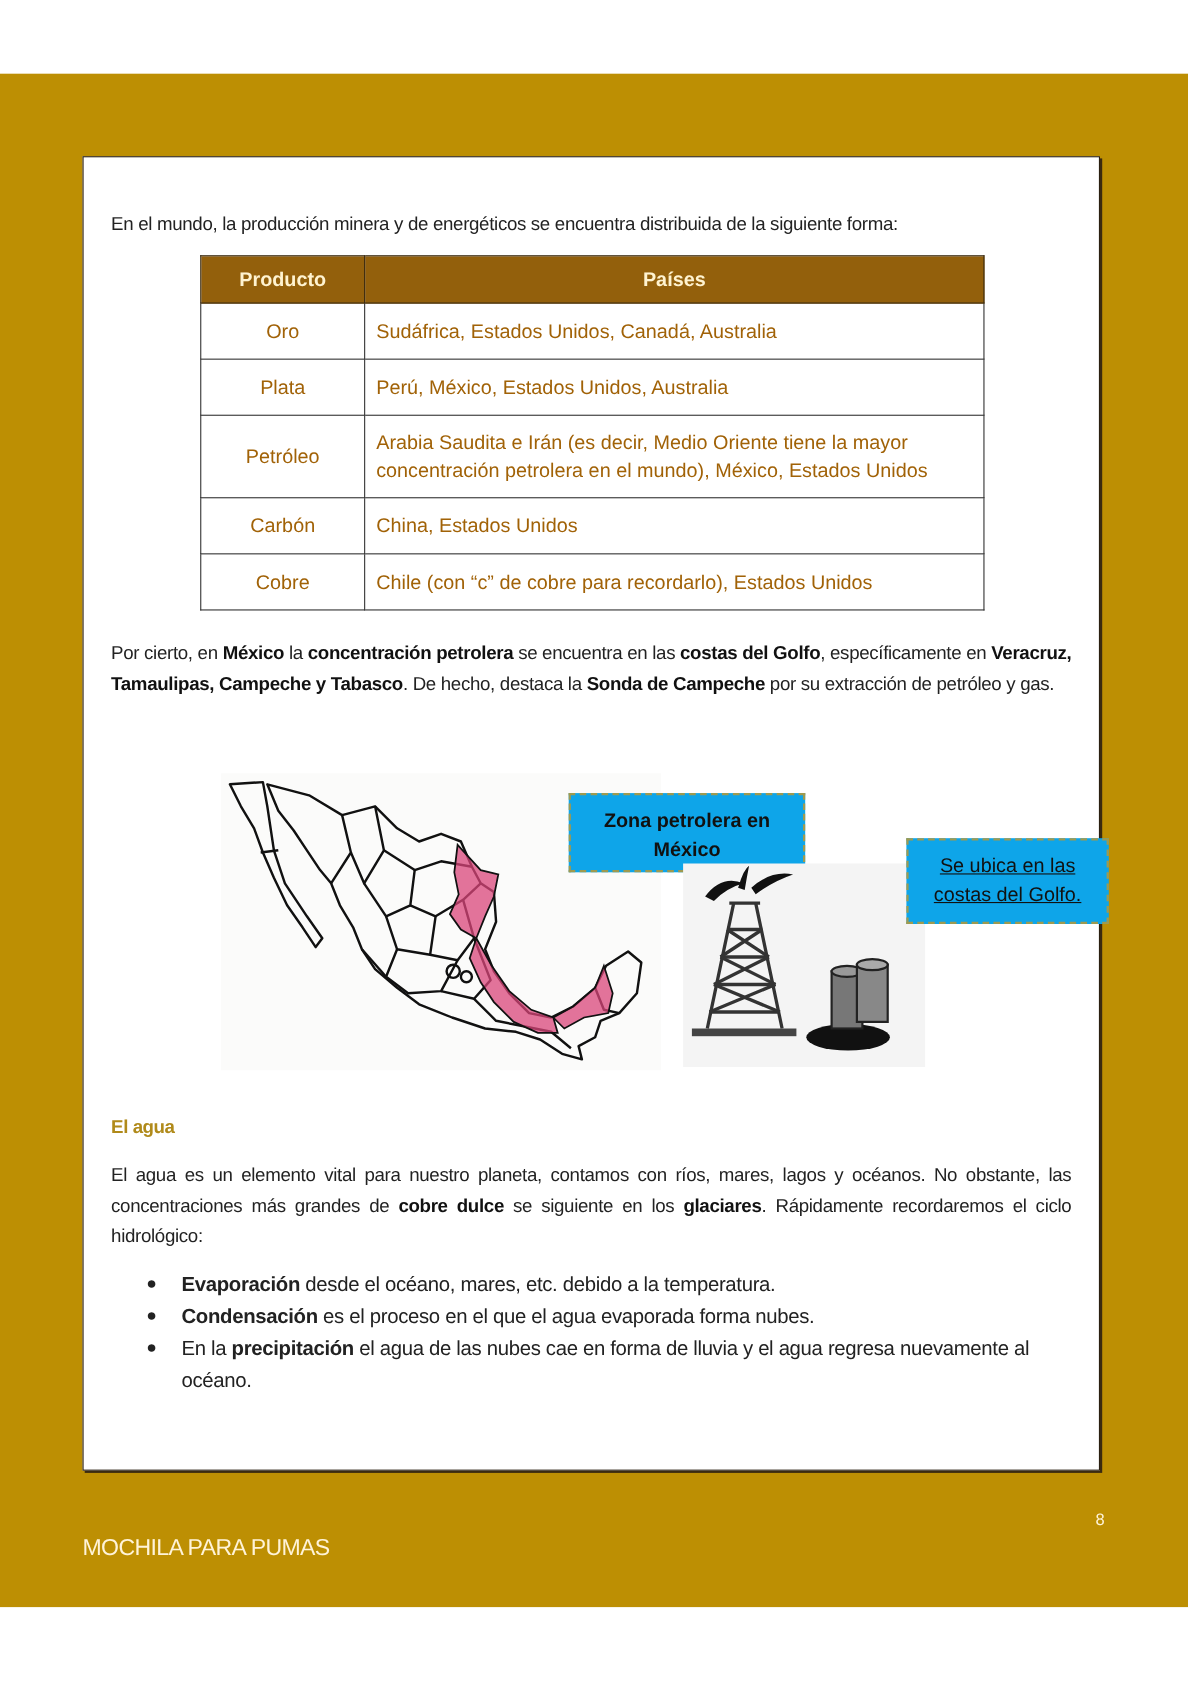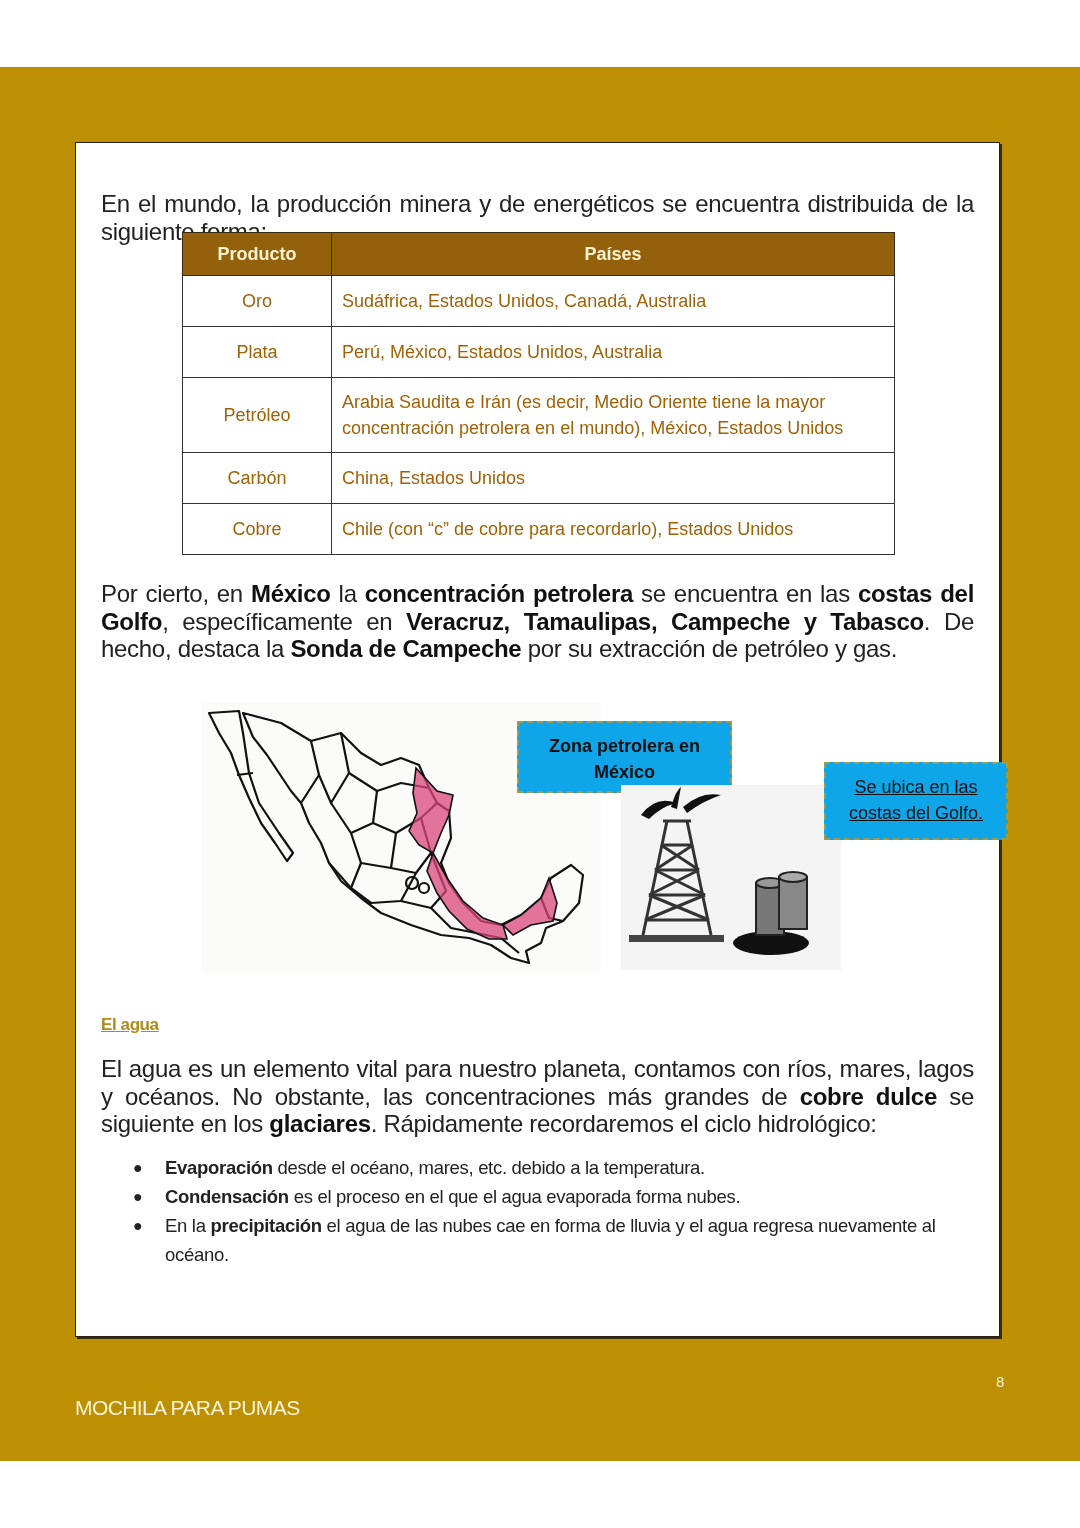--- a/index.html
+++ b/index.html
@@ -1,30 +1,30 @@
 <!DOCTYPE html>
 <html><head>
 <meta charset="utf-8">
 <style>
   html,body{margin:0;padding:0;}
   body{width:1080px;height:1528px;background:#ffffff;position:relative;overflow:hidden;font-family:"Liberation Sans",sans-serif;color:#222;}
   .gold-band{position:absolute;left:0;top:67px;width:1080px;height:1394px;background:#bd8f03;}
   .card{position:absolute;left:75px;top:142px;width:923px;height:1193px;background:#fff;border:1.5px solid #2a1f10;box-shadow:2px 2px 0 #3a2a10;}
-  .p{position:absolute;left:25px;width:873px;font-size:24px;line-height:27.5px;letter-spacing:-0.3px;color:#222;text-align:justify;}
+  .p{position:absolute;left:25px;width:873px;font-size:17px;line-height:27.5px;letter-spacing:-0.3px;color:#222;text-align:justify;}
   .p b{font-weight:bold;color:#111;}
   table.prod{position:absolute;left:106px;top:89px;width:713px;border-collapse:collapse;font-size:18px;}
   table.prod th{background:#93600c;color:#fff3d0;font-weight:bold;height:40px;border:1.5px solid #3a2a10;}
   table.prod td{border:1.5px solid #333;padding:0 10px;height:50px;color:#a16207;line-height:26px;}
   table.prod td.c1{text-align:center;width:128px;}
   table.prod tr.tall td{height:74px;}
   .figure{position:absolute;left:125px;top:560px;width:740px;height:275px;}
   .map{position:absolute;left:0;top:0;width:400px;height:270px;background:#fbfbfa;}
   .label-box{position:absolute;border:2px dashed #9e9a50;background:#0ea5e9;text-align:center;font-size:18px;line-height:26px;color:#111;}
   .derrick{position:absolute;left:420px;top:82px;width:220px;height:185px;background:#f4f4f4;}
-  .heading{position:absolute;left:25px;top:872px;font-size:17px;font-weight:bold;color:#b08a1a;text-decoration:underline;letter-spacing:-0.4px;}
+  .heading{position:absolute;left:25px;top:872px;font-size:17px;font-weight:bold;color:#b08a1a;letter-spacing:-0.4px;}
   ul.cycle{position:absolute;left:25px;top:1010px;width:873px;margin:0;padding:0;list-style:none;font-size:18.5px;line-height:29px;letter-spacing:-0.3px;}
   ul.cycle li{position:relative;padding-left:64px;}
   ul.cycle li .bullet{position:absolute;left:32px;top:0;font-size:16px;}
   .footer-title{position:absolute;left:75px;top:1396px;font-size:21px;color:#fff3d8;letter-spacing:-0.6px;}
   .page-num{position:absolute;left:996px;top:1373px;font-size:15px;color:#fff3d8;}
 </style>
 </head>
 <body>
 
 <div class="gold-band"></div>

